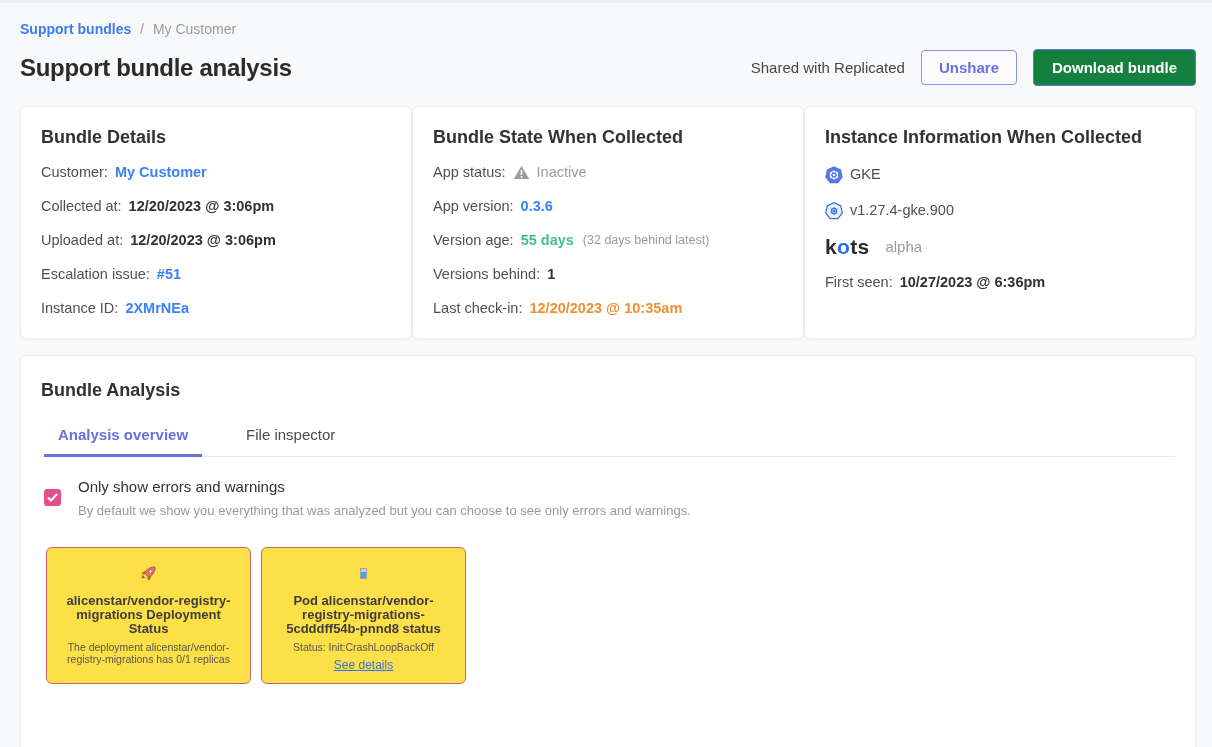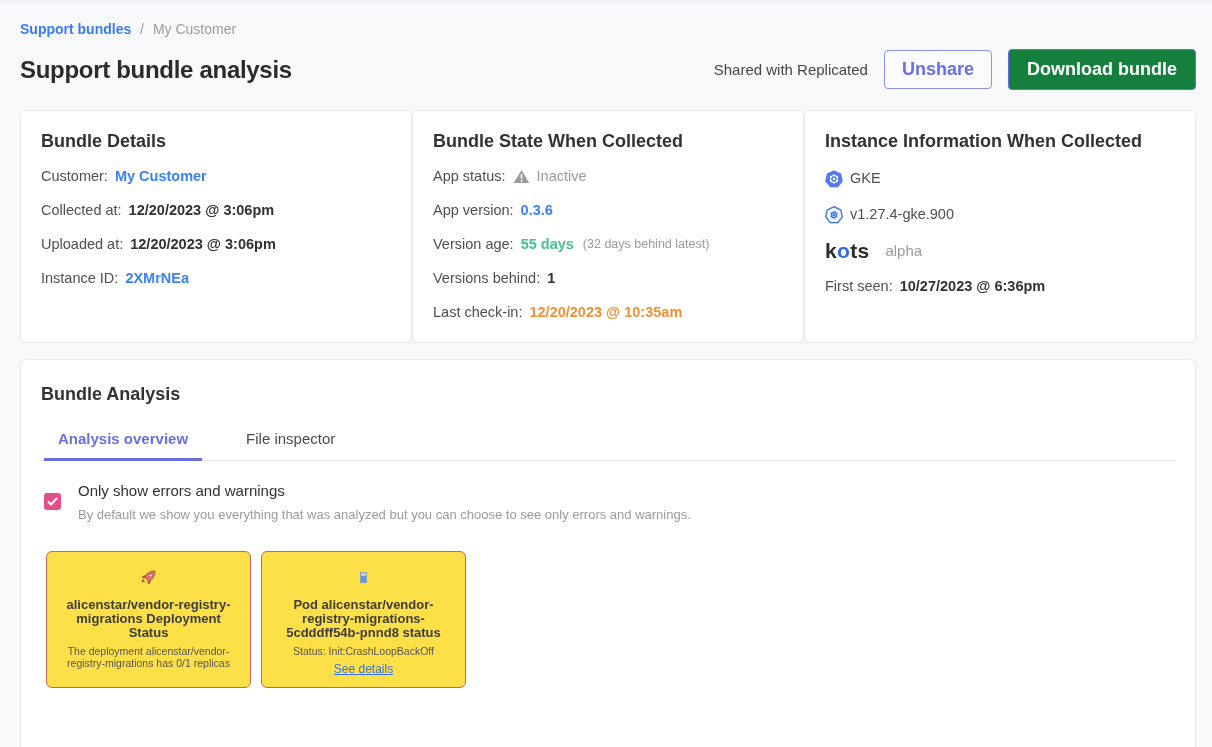--- a/index.html
+++ b/index.html
@@ -15,21 +15,21 @@
   
   .breadcrumb { padding-top: 18px; font-size: 14px; color: #9b9b9b; }
   .breadcrumb .bc-link { color: #3b7cf0; font-weight: 700; text-decoration: none; cursor: pointer; }
   .breadcrumb .bc-sep { margin: 0 5px; color: #9b9b9b; }
 
   
   .header-row { display: flex; justify-content: space-between; align-items: center; margin-top: 12px; }
   .page-title { font-size: 24px; font-weight: 700; color: #2b2b2b; letter-spacing: -0.3px; }
   .header-actions { display: flex; align-items: center; gap: 16px; }
   .shared-text { font-size: 15px; color: #464646; }
-  .btn { font-family: "Liberation Sans", sans-serif; font-size: 18px; font-weight: 700; border-radius: 4px; cursor: pointer; }
+  .btn { font-family: "Liberation Sans", sans-serif; font-size: 15px; font-weight: 700; border-radius: 4px; cursor: pointer; }
   .btn-outline { padding: 8px 17px; background: #fbfbfe; border: 1px solid #8d92ec; color: #696fe0; }
   .btn-primary { padding: 9px 18px; background: #15803d; border: 1px solid #696fe0; color: #ffffff; }
 
   
   .cards-row { display: flex; margin-top: 20px; }
   .card {
     flex: 1; background: #ffffff; border: 1px solid #ececec; border-radius: 6px;
     padding: 17px 20px 20px; box-shadow: 0 1px 3px rgba(0,0,0,0.04);
   }
   .card-title { font-size: 18px; font-weight: 700; color: #323232; margin-top: 3px; }
@@ -105,20 +105,24 @@
         <span>Customer:</span>
         <span class="val-link">My Customer</span>
       </div>
       <div class="row">
         <span>Collected at:</span>
         <span class="val-bold">12/20/2023 @ 3:06pm</span>
       </div>
       <div class="row">
         <span>Uploaded at:</span>
         <span class="val-bold">12/20/2023 @ 3:06pm</span>
+      </div>
+      <div class="row">
+        <span>Escalation issue:</span>
+        <span class="val-link">#51</span>
       </div>
       <div class="row">
         <span>Instance ID:</span>
         <span class="val-link">2XMrNEa</span>
       </div>
     </div>
 
     <div class="card">
       <div class="card-title">Bundle State When Collected</div>
       <div class="row">

